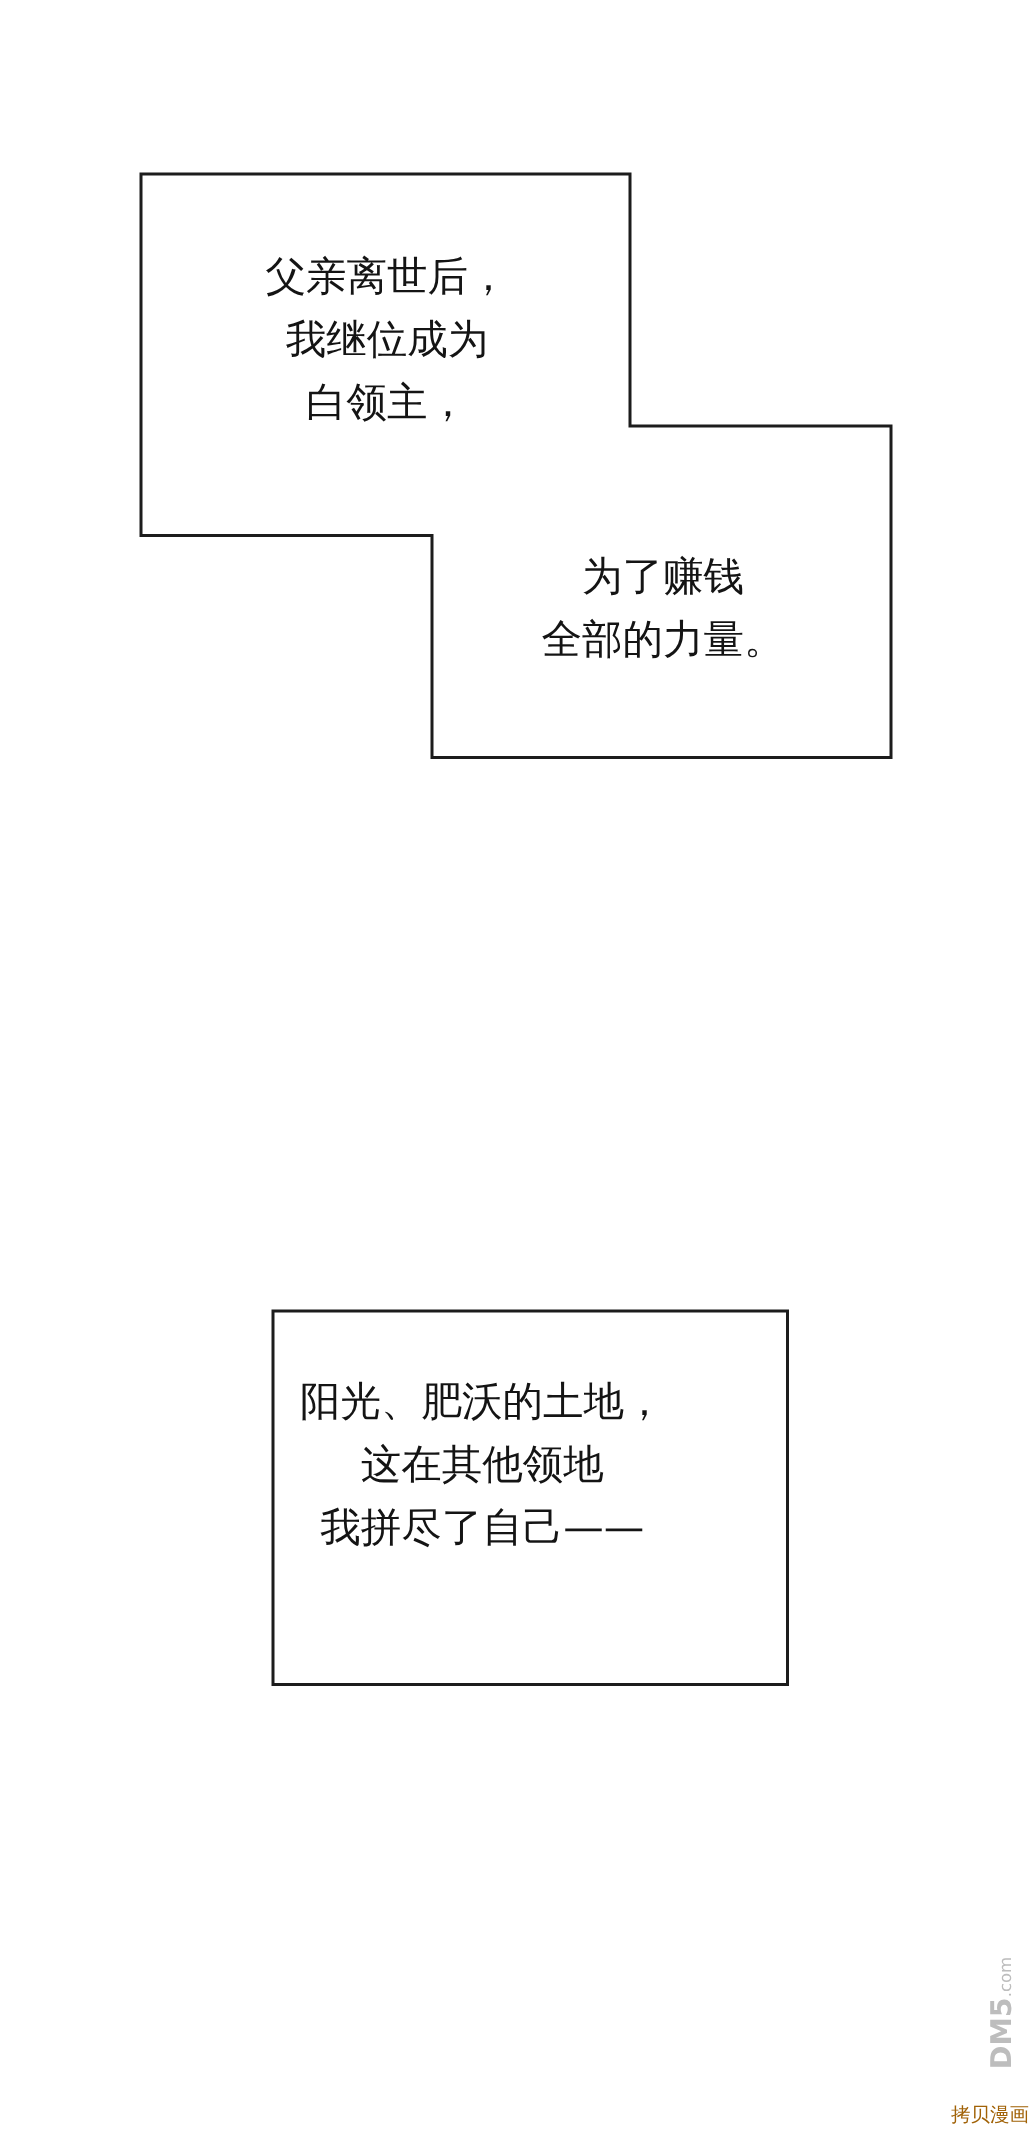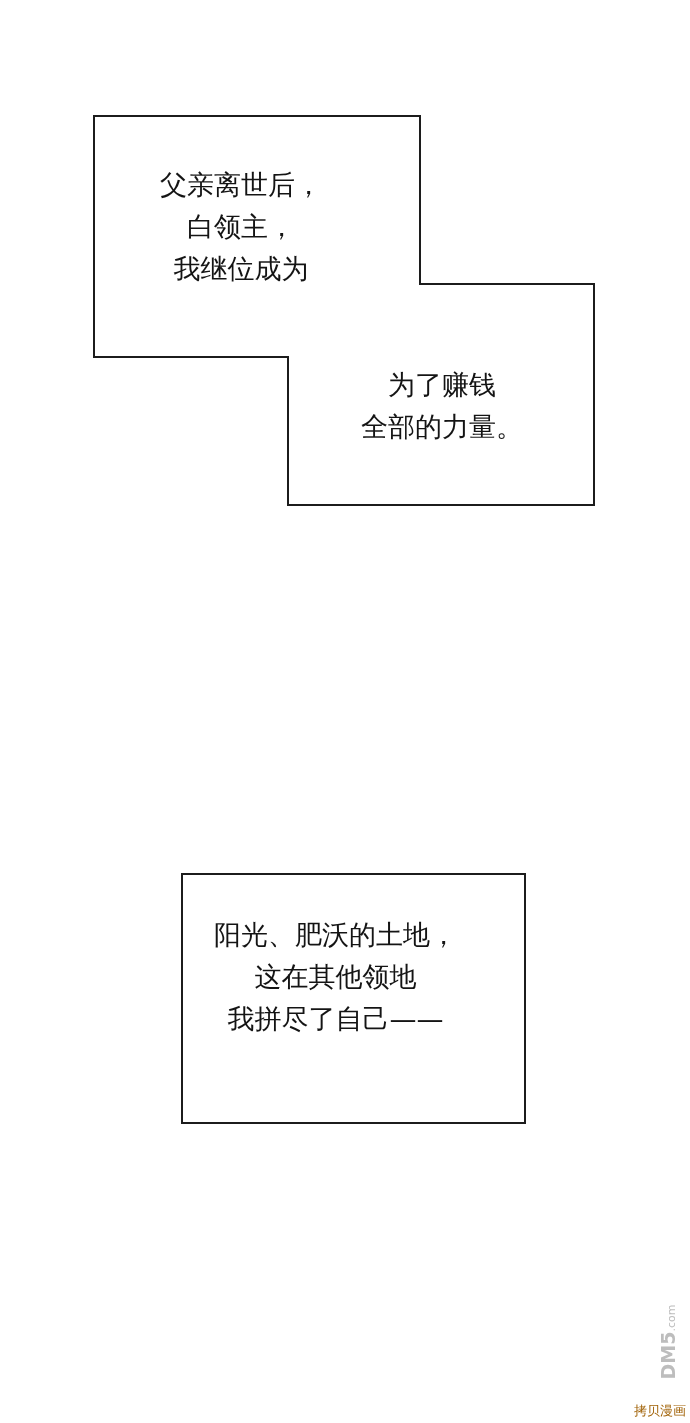--- a/index.html
+++ b/index.html
@@ -36,33 +36,33 @@
       font-size: 27px;
       line-height: 42px;
       letter-spacing: 0px;
       white-space: nowrap;
       color: #141414;
     }
     .caption .line {
       display: block;
     }
     #cap1 {
-      left: 133px;
+      left: 150px;
       top: 164px;
       width: 216px;
       text-align: center;
     }
     #cap2 {
       left: 318px;
       top: 340px;
       width: 248px;
       margin-top: 24px;
     }
     #cap3 {
-      left: 195px;
+      left: 181px;
       top: 914px;
       width: 281px;
     }
     .box3 {
       position: absolute;
       left: 181px;
       top: 873px;
       width: 341px;
       height: 247px;
       border: 2px solid #1c1c1c;
@@ -115,22 +115,22 @@
 <body>
 
 <div class="panel">
 
   <svg class="outline-svg" viewBox="0 0 690 1423" xmlns="http://www.w3.org/2000/svg">
     <polygon points="94,116 420,116 420,284 594,284 594,505 288,505 288,357 94,357" fill="#ffffff" stroke="#1c1c1c" stroke-width="2"></polygon>
   </svg>
 
   <div class="caption" id="cap1">
     <span class="line">父亲离世后，</span>
+    <span class="line">我继位成为</span>
     <span class="line">白领主，</span>
-    <span class="line">我继位成为</span>
   </div>
 
   <div class="caption" id="cap2">
     <span class="line">为了赚钱</span>
     <span class="line">全部的力量。</span>
   </div>
 
   <div class="box3"></div>
   <div class="caption" id="cap3">
     <span class="line">阳光、肥沃的土地，</span>

